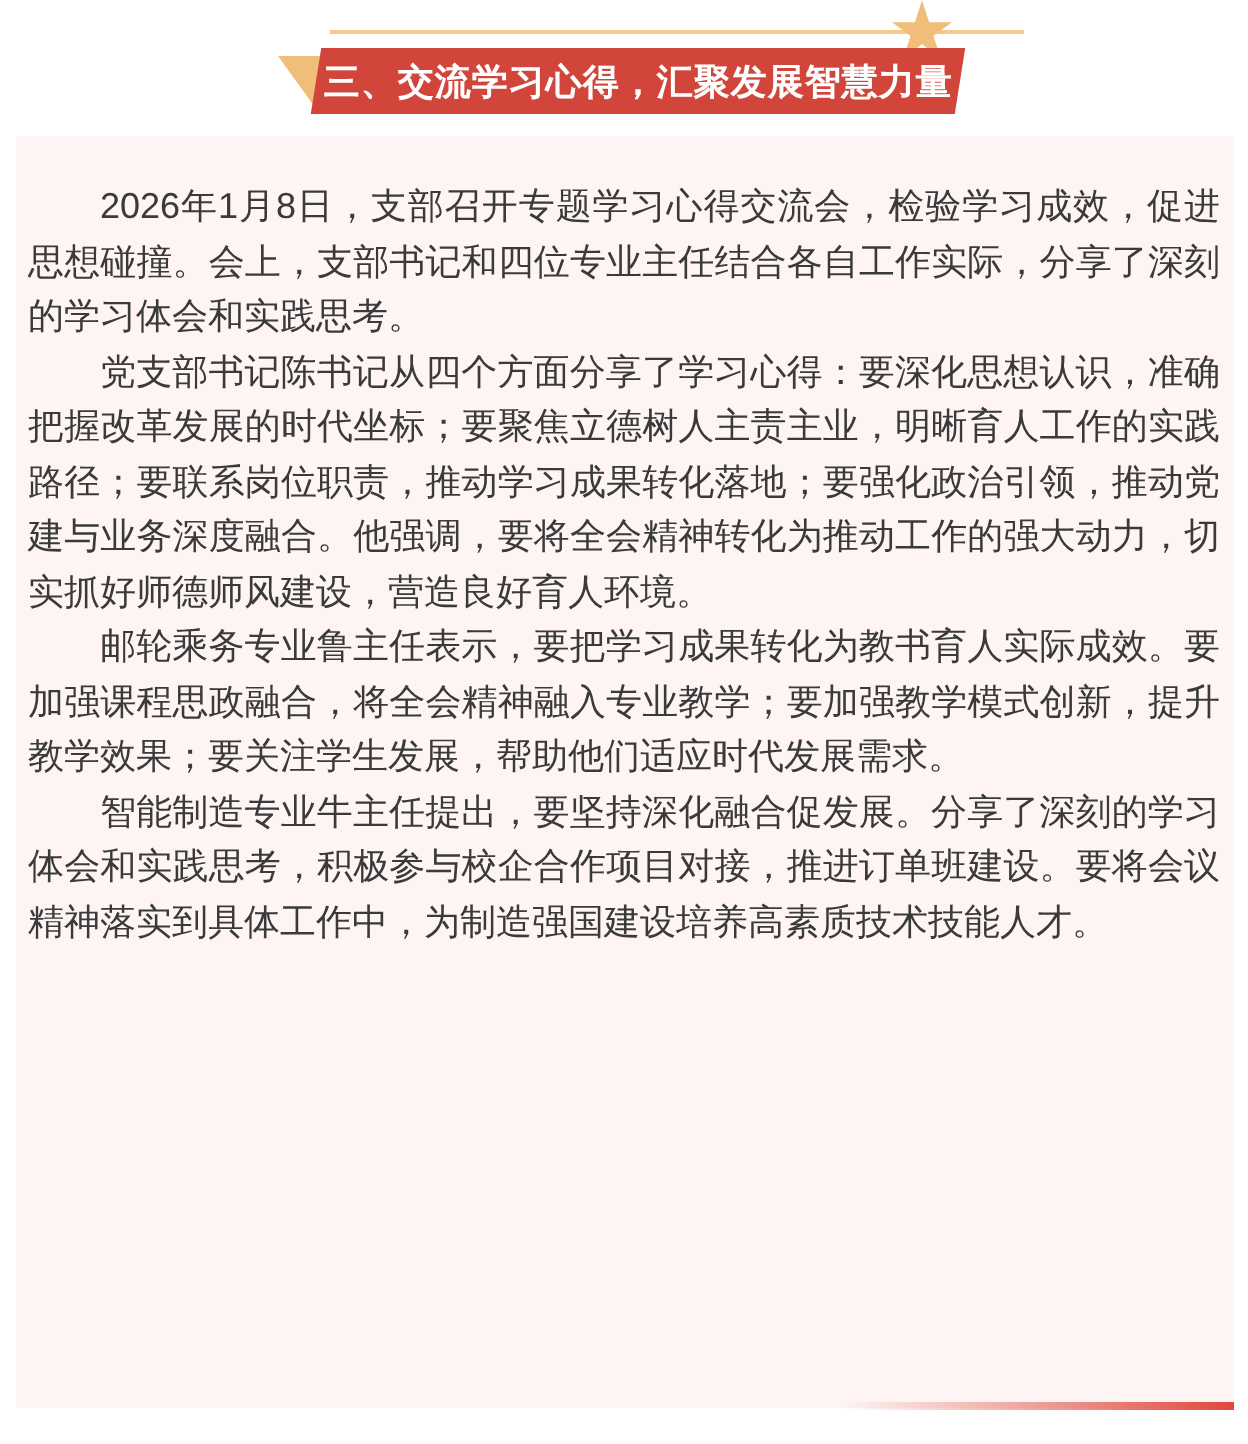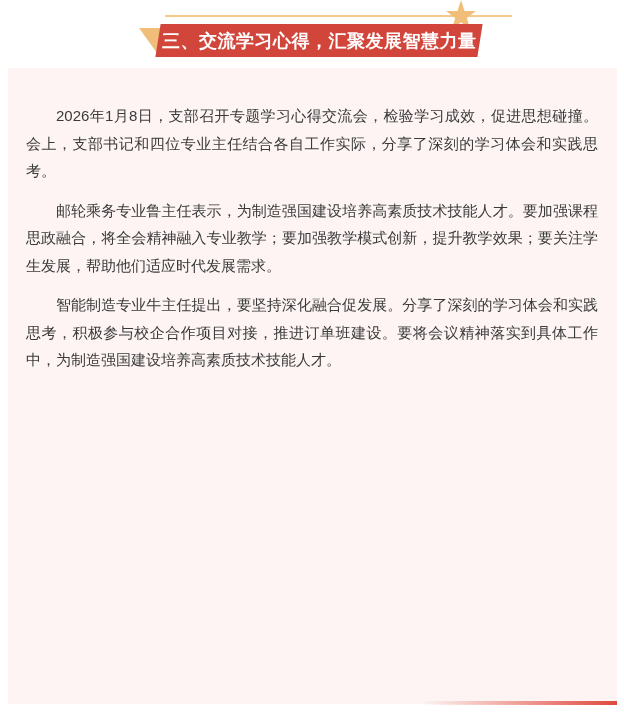--- a/index.html
+++ b/index.html
@@ -46,22 +46,22 @@
     color:#ffffff;font-weight:bold;font-size:18px;
     letter-spacing:0.5px;white-space:nowrap;
   }
   
   .content{
     position:absolute;left:8px;top:68px;width:609px;height:636px;
     background:var(--content-bg);
     padding:22px 7px 0 6px;
   }
   .content p{
-    margin:12px;
-    font-size:15px;line-height:27.5px;
+    margin:0;
+    font-size:18px;line-height:27.5px;
     color:var(--text-color);
     text-align:justify;
     text-indent:2em;
   }
   .bottom-bar{
     position:absolute;right:0;bottom:-1px;width:195px;height:4px;
     background:linear-gradient(to right, rgba(224,73,61,0), var(--accent-bar));
   }
 </style>
 </head>
@@ -72,17 +72,18 @@
   <div class="star-icon"></div>
   <div class="gold-triangle"></div>
   <div class="ribbon">
     <span class="ribbon-text">三、交流学习心得，汇聚发展智慧力量</span>
   </div>
 </header>
 
 <main class="content">
   <div id="paragraphs">
       <p>2026年1月8日，支部召开专题学习心得交流会，检验学习成效，促进思想碰撞。会上，支部书记和四位专业主任结合各自工作实际，分享了深刻的学习体会和实践思考。</p>
-      <p>邮轮乘务专业鲁主任表示，为制造强国建设培养高素质技术技能人才。要加强课程思政融合，将全会精神融入专业教学；要加强教学模式创新，提升教学效果；要关注学生发展，帮助他们适应时代发展需求。</p>
+      <p>党支部书记陈书记从四个方面分享了学习心得：要深化思想认识，准确把握改革发展的时代坐标；要聚焦立德树人主责主业，明晰育人工作的实践路径；要联系岗位职责，推动学习成果转化落地；要强化政治引领，推动党建与业务深度融合。他强调，要将全会精神转化为推动工作的强大动力，切实抓好师德师风建设，营造良好育人环境。</p>
+      <p>邮轮乘务专业鲁主任表示，要把学习成果转化为教书育人实际成效。要加强课程思政融合，将全会精神融入专业教学；要加强教学模式创新，提升教学效果；要关注学生发展，帮助他们适应时代发展需求。</p>
       <p>智能制造专业牛主任提出，要坚持深化融合促发展。分享了深刻的学习体会和实践思考，积极参与校企合作项目对接，推进订单班建设。要将会议精神落实到具体工作中，为制造强国建设培养高素质技术技能人才。</p>
     </div>
   <div class="bottom-bar"></div>
 </main>
 
 </body></html>

